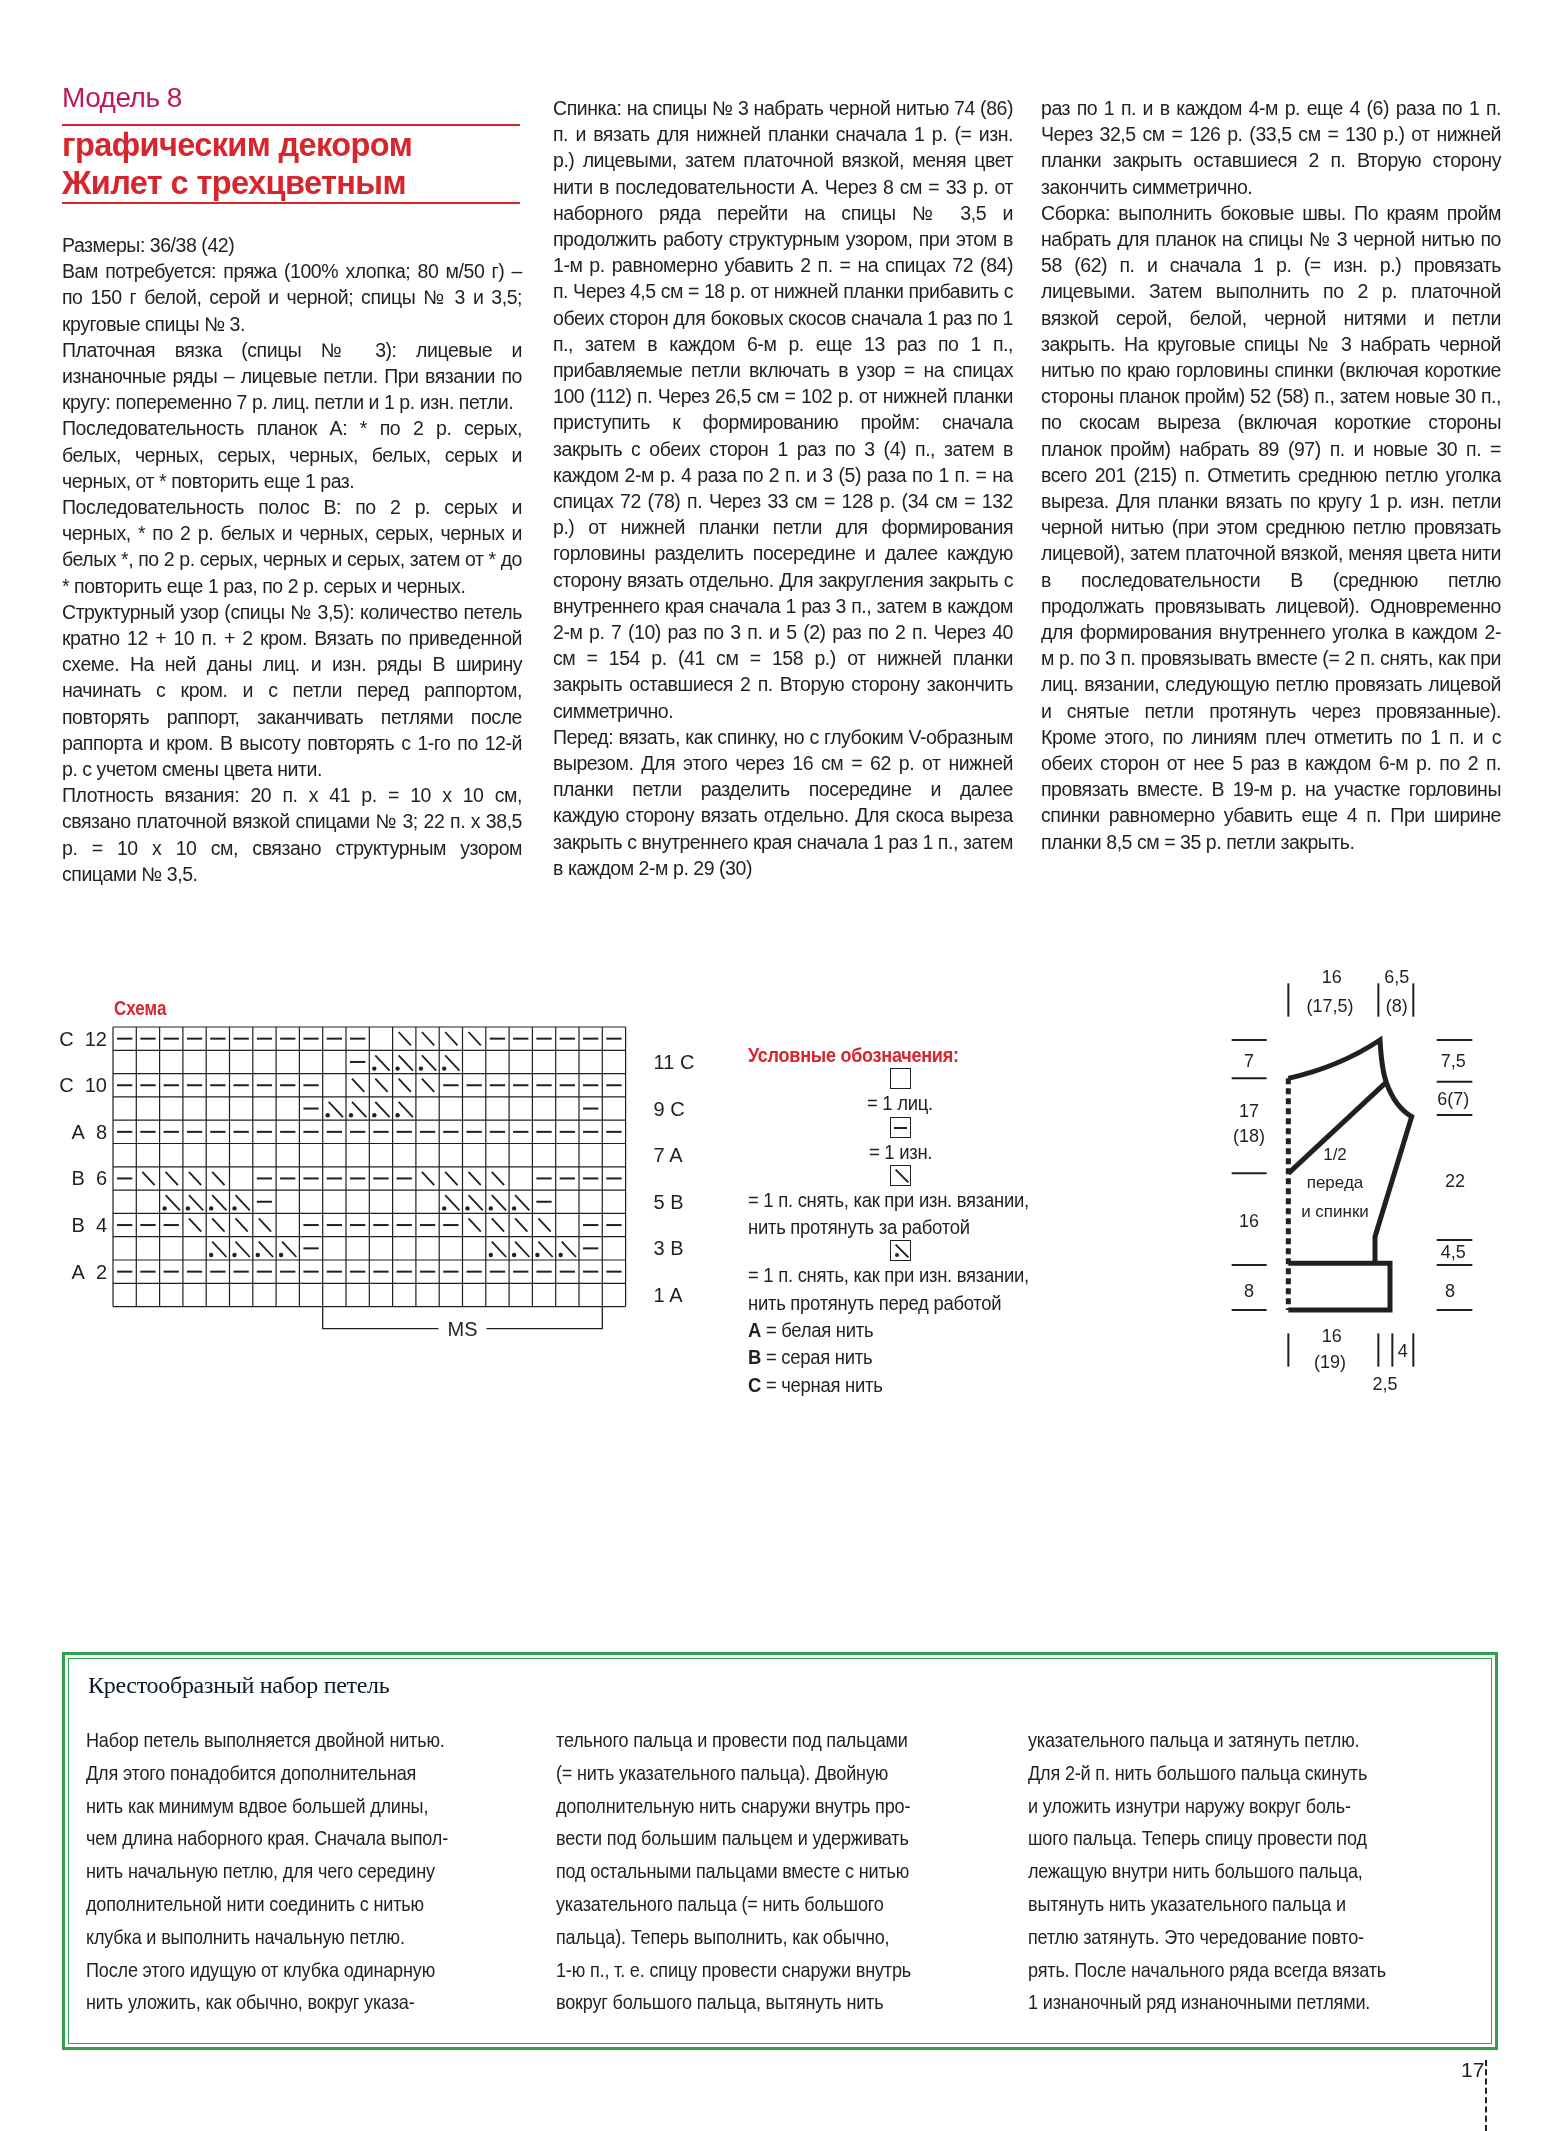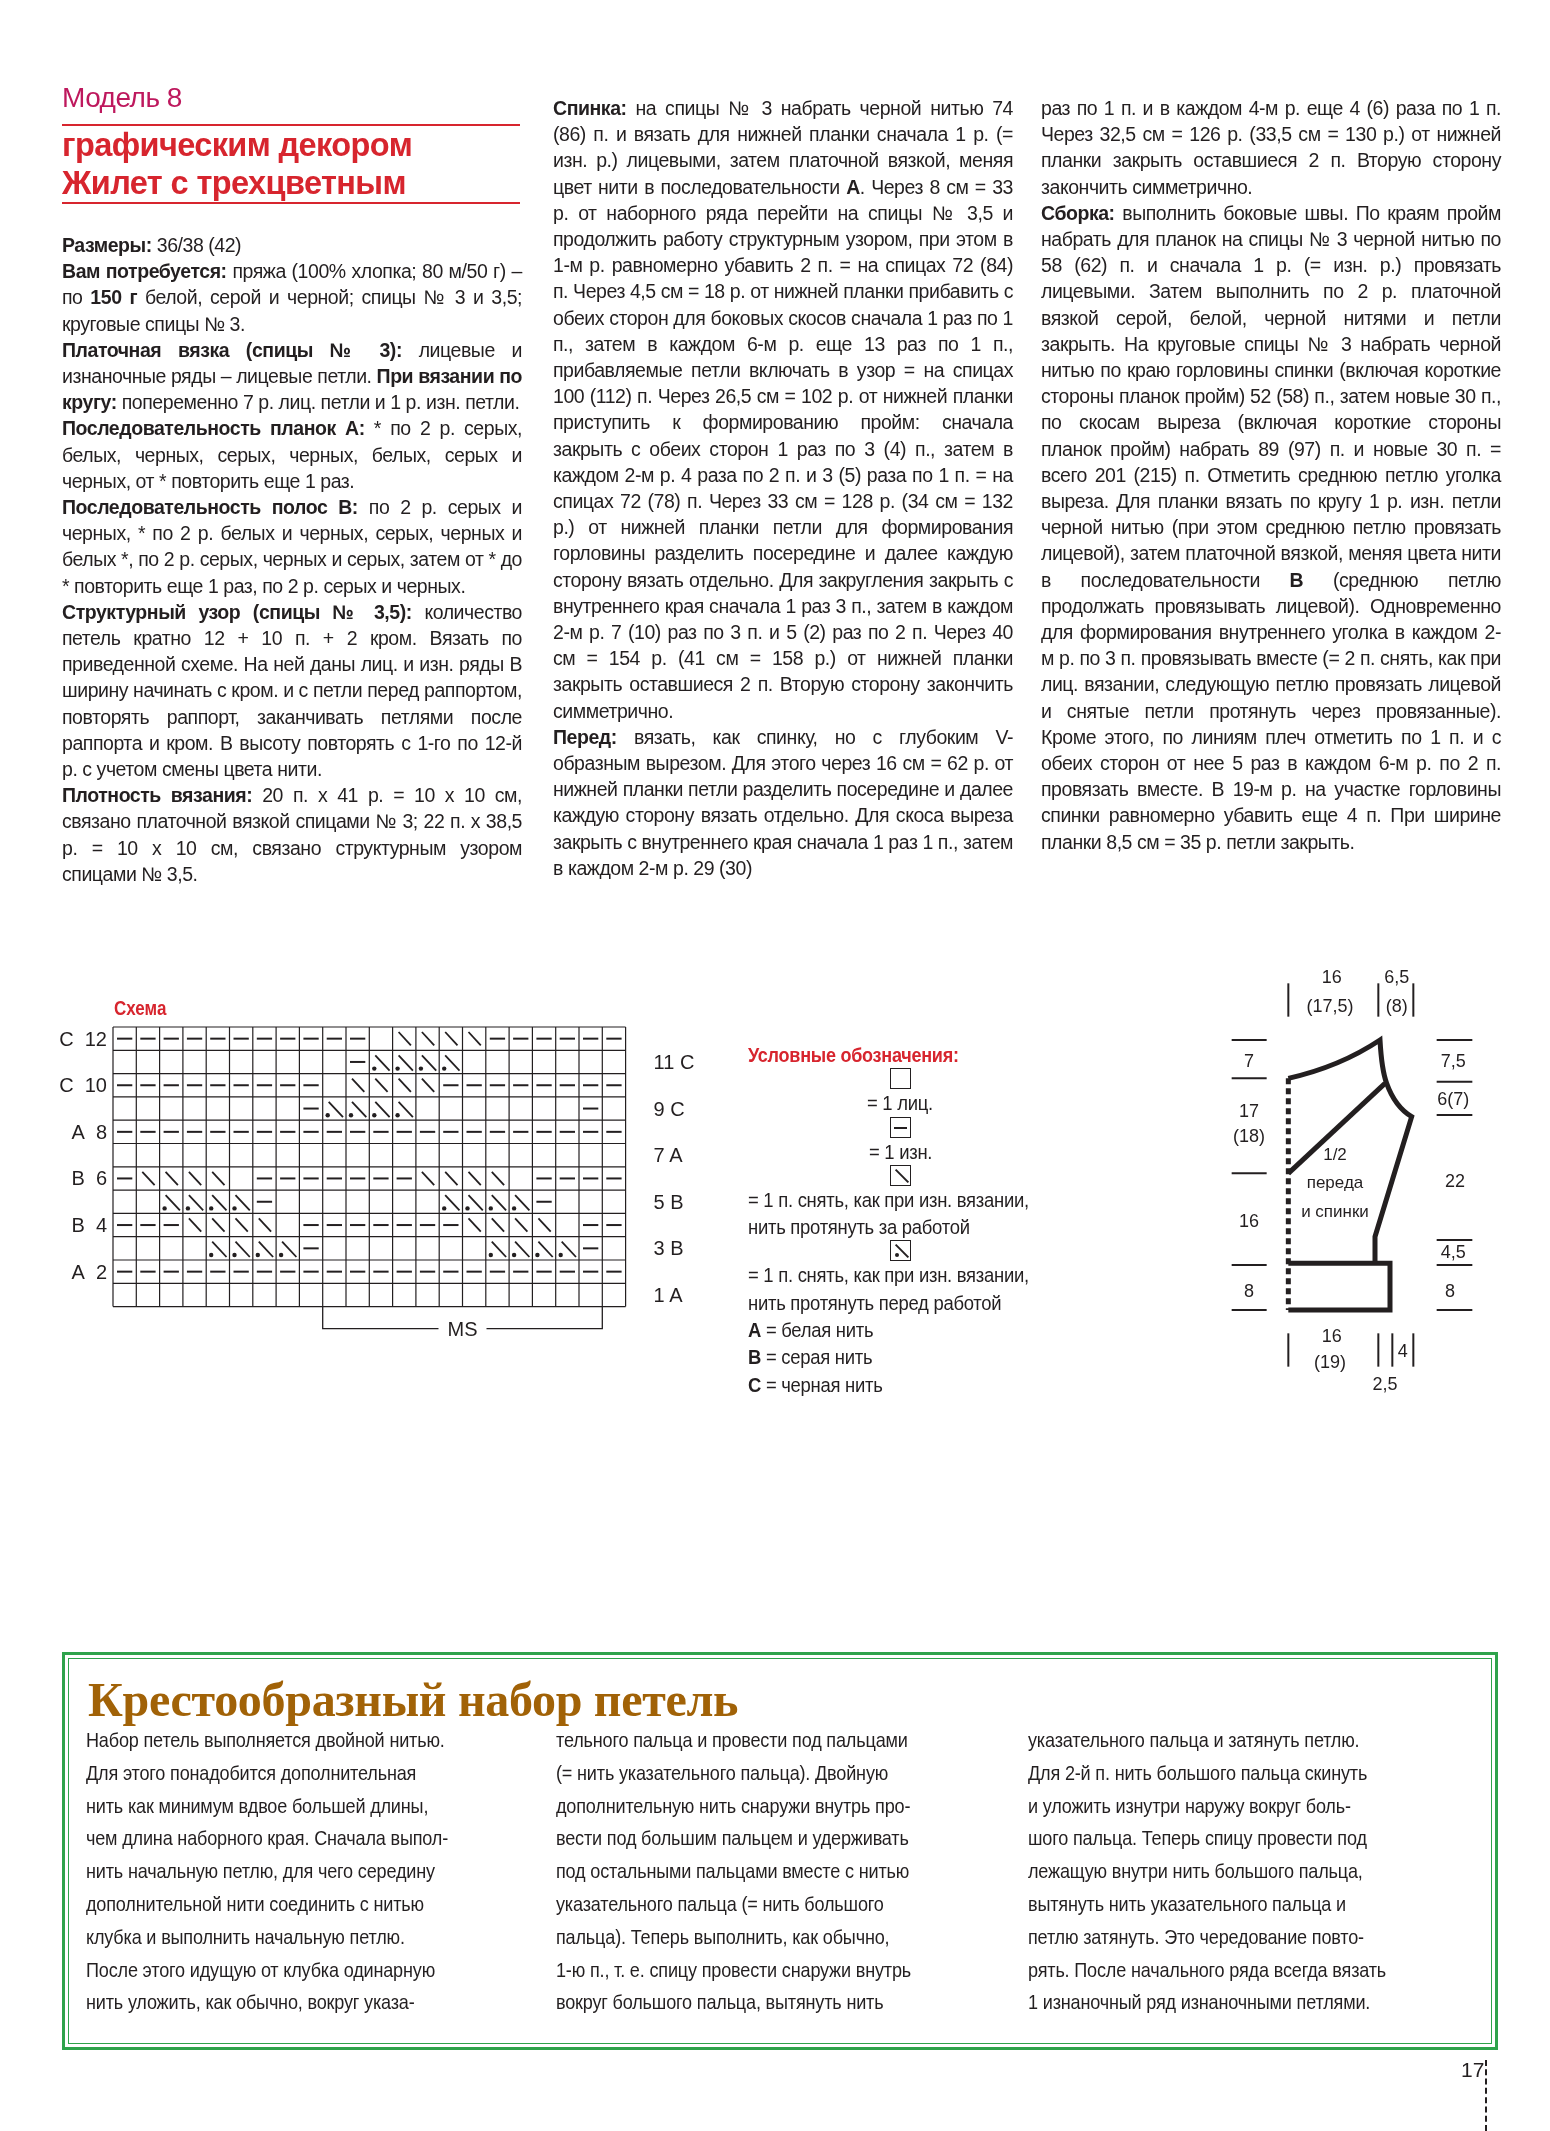--- a/index.html
+++ b/index.html
@@ -1,21 +1,21 @@
 <!DOCTYPE html>
 <html><head>
 <meta charset="utf-8">
 <style>
   html, body { margin:0; padding:0; background:#ffffff; }
   body { width:1550px; height:2131px; position:relative; overflow:hidden;
          font-family:"Liberation Sans", sans-serif; color:#231f20; }
   .col { position:absolute; font-size:19.5px; line-height:26.2px; text-align:justify;
          letter-spacing:-0.45px; }
   .col p { margin:0; }
-  .col b { font-weight:bold; }
+  .col b { font-weight:normal; }
   #col1 { left:62px; top:232px; width:460px; }
   #col2 { left:553px; top:95px; width:460px; }
   #col3 { left:1041px; top:95px; width:460px; }
   .model { position:absolute; left:62px; top:82px; font-size:28px; color:#be185d; letter-spacing:-0.5px; }
   .rule { position:absolute; left:62px; width:458px; height:2px; background:#d7252e; }
   .title { position:absolute; left:62px; top:126px; width:470px; font-size:32.5px; line-height:38px;
            font-weight:bold; color:#d7252e; letter-spacing:-0.6px; }
   .schema-label { position:absolute; left:114px; top:997px; font-size:20px; font-weight:bold; color:#d7252e;
                   font-family:"Liberation Sans", sans-serif; transform:scaleX(0.85); transform-origin:left; }
   #chart-svg { position:absolute; left:0; top:0; width:1550px; height:2131px; pointer-events:none; }
@@ -24,22 +24,22 @@
   .legend .row { display:flex; align-items:center; white-space:nowrap;flex-direction:column; }
   .legend .box { width:21px; height:21px; border:1.5px solid #231f20; margin-right:8px; box-sizing:border-box; position:relative; }
   .legend .box.purl::after { content:""; position:absolute; left:3px; right:3px; top:9px; height:2px; background:#231f20; }
   .legend .box.slip::after { content:""; position:absolute; left:2px; top:9px; width:18px; height:2px; background:#231f20; transform:rotate(45deg); }
   .legend .box.slipdot::after { content:""; position:absolute; left:2px; top:9px; width:18px; height:2px; background:#231f20; transform:rotate(45deg); }
   .legend .box.slipdot::before { content:""; position:absolute; left:4px; bottom:3px; width:4px; height:4px; border-radius:50%; background:#231f20; }
   .legend .cond { transform:scaleX(0.9); transform-origin:left; display:inline-block; }
   .green-box { position:absolute; left:62px; top:1652px; width:1436px; height:398px;
                border:3px solid #2ea34b; box-sizing:border-box; }
   .green-box::after { content:""; position:absolute; left:3px; top:3px; right:3px; bottom:3px; border:1px solid #2ea34b; }
-  .green-title { position:absolute; left:88px; top:1672px; font-family:"Liberation Serif", serif; font-weight:bold;
-                 font-size:48px; color:#a16207; letter-spacing:-0.3px; }
+  .green-title { position:absolute; left:88px; top:1672px; font-family:"Liberation Serif", serif; font-weight:normal;
+                 font-size:24px; color:#0f172a; letter-spacing:-0.3px; }
   .gcol { position:absolute; top:1724px; width:440px; font-size:21px; line-height:32.8px; letter-spacing:-0.2px;
           transform:scaleX(0.86); transform-origin:left; width:510px; }
   .gcol p { margin:0; white-space:nowrap; }
   #gcol1 { left:86px; }
   #gcol2 { left:556px; }
   #gcol3 { left:1028px; }
   .page-num { position:absolute; left:1461px; top:2058px; font-size:21px; }
   .dash-line { position:absolute; left:1485px; top:2060px; width:0; height:71px; border-left:2px dashed #231f20; }
   .diag-text { font-family:"Liberation Sans", sans-serif; fill:#231f20; }
 </style>

